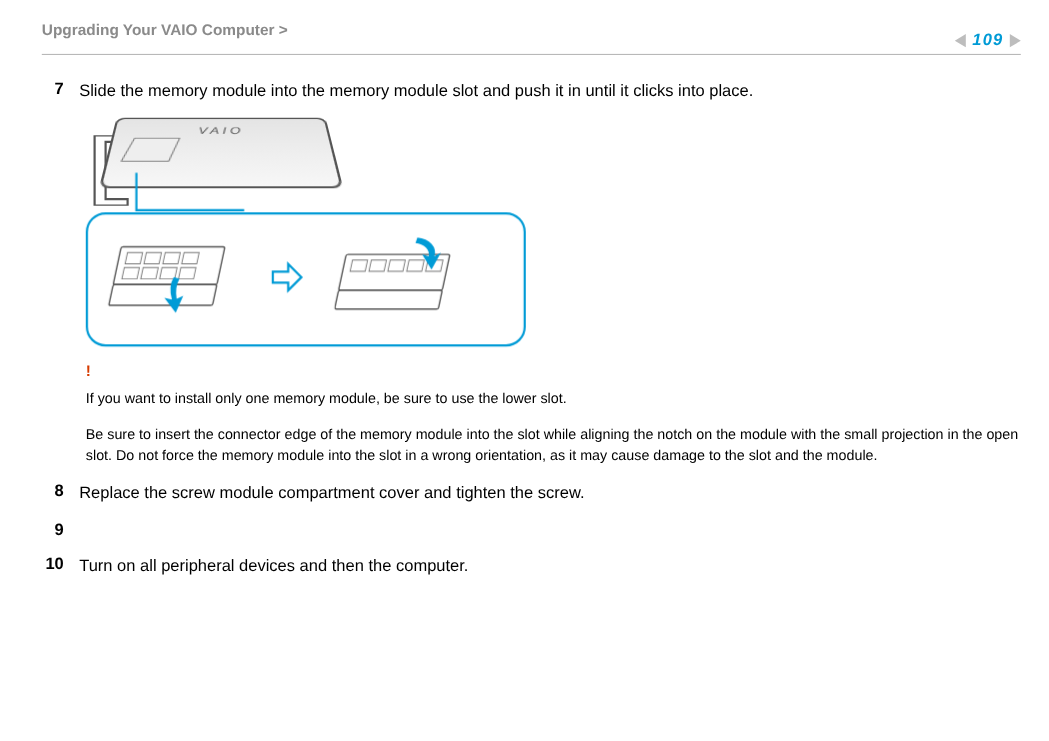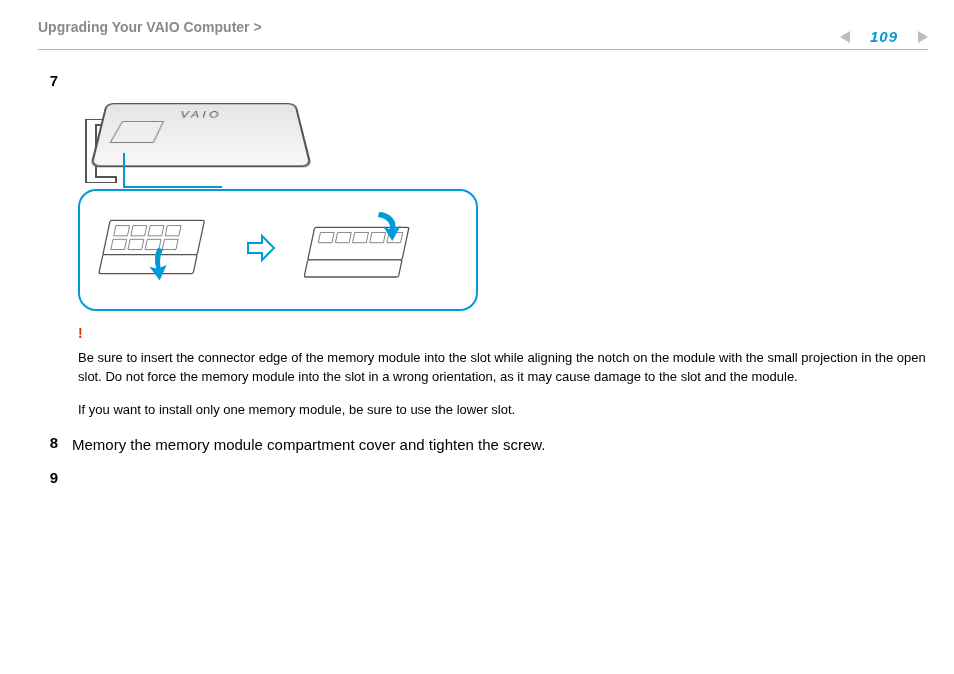--- a/index.html
+++ b/index.html
@@ -1,20 +1,20 @@
 <!DOCTYPE html>
 <html><head>
 <meta charset="utf-8">
 <style>
   html,body{margin:0;padding:0;background:#fff;font-family:Arial,Helvetica,sans-serif;color:#000;}
   .page{width:954px;height:674px;position:relative;box-sizing:border-box;padding:18px 26px 0 38px;}
   .header{display:flex;justify-content:space-between;align-items:flex-start;border-bottom:1px solid #b8b8b8;padding-bottom:4px;}
   .breadcrumb{font-size:14px;font-weight:bold;color:#8a8a8a;line-height:1.35;}
   .breadcrumb .sep{color:#8a8a8a;}
-  .pagectl{display:flex;align-items:center;gap:20px;padding-top:10px;}
+  .pagectl{display:flex;align-items:center;gap:6px;padding-top:10px;}
   .pagectl .tri{width:0;height:0;border-top:6px solid transparent;border-bottom:6px solid transparent;}
   .pagectl .tri.left{border-right:10px solid #bdbdbd;}
   .pagectl .tri.right{border-left:10px solid #bdbdbd;}
   .pagectl .num{font-size:15px;font-weight:bold;font-style:italic;color:#009bd6;letter-spacing:1px;}
   .body{padding-top:22px;}
   .step{display:flex;gap:14px;margin-bottom:14px;}
   .stepnum{font-size:15px;font-weight:bold;min-width:20px;text-align:right;}
   .steptxt{font-size:15px;line-height:1.4;}
   .figwrap{margin:6px 0 12px 40px;}
   .dev{width:210px;height:80px;position:relative;margin-left:4px;}
@@ -47,20 +47,21 @@
       <div class="tri left"></div>
       <div class="num">109</div>
       <div class="tri right"></div>
     </div>
   </div>
 
   <div class="body">
 
     <div class="step">
       <div class="stepnum">7</div>
+      <div class="steptxt">Slide the memory module into the memory module slot and push it in until it clicks into place.</div>
     </div>
 
     <div class="figwrap">
 
       <div class="dev">
         <svg class="stand" viewBox="0 0 40 64">
           <path d="M4 0 H34 V6 H14 V58 H34 V64 H4 Z" fill="#fff" stroke="#555" stroke-width="2"></path>
         </svg>
         <div class="screen">
           <div class="logo">VAIO</div>
@@ -103,26 +104,30 @@
             <rect class="chip" x="106" y="32" width="16" height="12"></rect>
             <rect class="mem" x="18" y="64" width="110" height="20" rx="2"></rect>
           </g>
           <path class="arrow-blue" d="M88 8 a22 16 0 0 1 18 20 l7 -4 l-10 18 l-10 -16 l7 2 a16 12 0 0 0 -14 -14 z"></path>
         </svg>
       </div>
     </div>
 
     <div class="notes">
       <div class="warn">!</div>
+      <p>If you want to install only one memory module, be sure to use the lower slot.</p>
       <p>Be sure to insert the connector edge of the memory module into the slot while aligning the notch on the module with the small projection in the open slot. Do not force the memory module into the slot in a wrong orientation, as it may cause damage to the slot and the module.</p>
-      <p>If you want to install only one memory module, be sure to use the lower slot.</p>
     </div>
 
     <div class="step">
       <div class="stepnum">8</div>
-      <div class="steptxt">Memory the memory module compartment cover and tighten the screw.</div>
+      <div class="steptxt">Replace the screw module compartment cover and tighten the screw.</div>
     </div>
     <div class="step">
       <div class="stepnum">9</div>
+    </div>
+    <div class="step">
+      <div class="stepnum">10</div>
+      <div class="steptxt">Turn on all peripheral devices and then the computer.</div>
     </div>
 
   </div>
 </div>
 
 </body></html>

